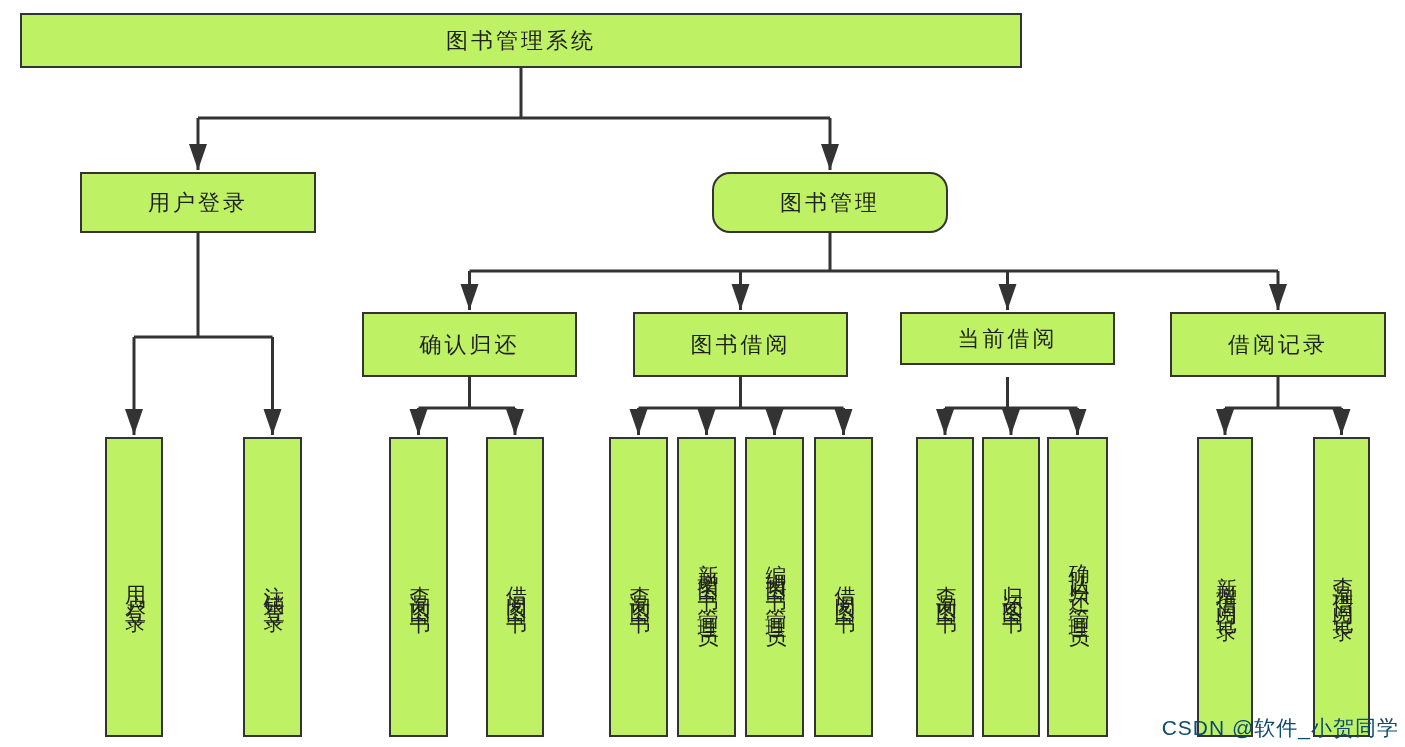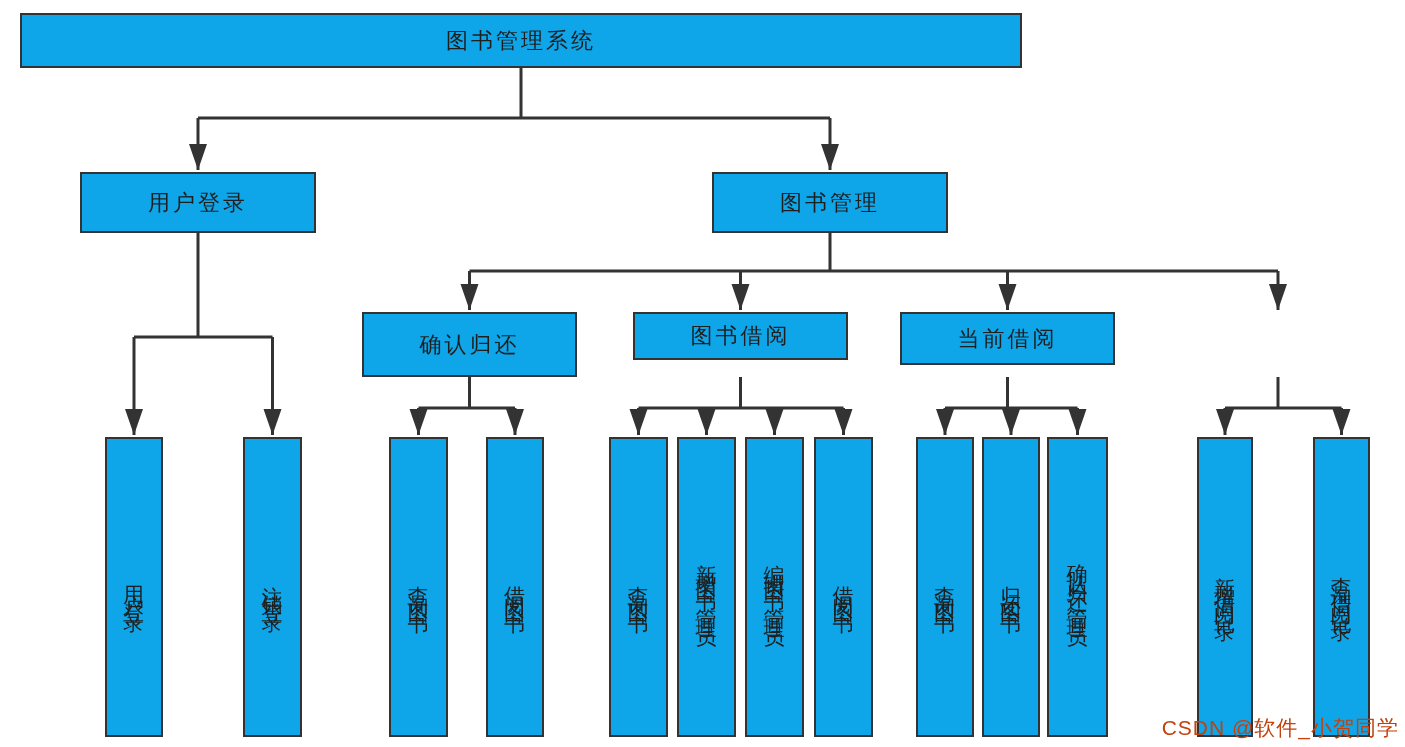--- a/index.html
+++ b/index.html
@@ -15,44 +15,45 @@
   svg.connectors {
     position: absolute;
     left: 0; top: 0;
     width: 1405px; height: 747px;
   }
   .ln { stroke: #333333; stroke-width: 3; fill: none; }
   .node {
     position: absolute;
     box-sizing: border-box;
     border: 2.5px solid #333333;
-    background: #0ea5e9;
+    background: #bef264;
     display: flex;
     align-items: center;
     justify-content: center;
+    font-family: Liberation Mono, monospace;
   }
   .hnode {
     font-size: 22px;
     letter-spacing: 3px;
     white-space: nowrap;
   }
   .vnode .vtext {
     writing-mode: vertical-rl;
     text-orientation: mixed;
     font-size: 21px;
     line-height: 1;
     letter-spacing: 9px;
   }
   .watermark {
     position: absolute;
     right: 6px;
     bottom: 5px;
     font-size: 21px;
     letter-spacing: 1px;
-    color: #c2410c;
+    color: #0c4a6e;
     white-space: nowrap;
   }
 </style>
 </head>
 <body>
 
 <div class="canvas">
 
   <svg class="connectors" viewBox="0 0 1405 747">
     <defs>
@@ -105,25 +106,26 @@
     <g>
       <path class="ln" d="M1278,377 V408 M1225,408 H1341.5"></path>
       <path class="ln" d="M1225,408 V435" marker-end="url(#arw)"></path>
       <path class="ln" d="M1341.5,408 V435" marker-end="url(#arw)"></path>
     </g>
   </svg>
 
   <div class="node hnode" style="left:20px; top:13px; width:1002px; height:55px;">图书管理系统</div>
 
   <div class="node hnode" style="left:80px; top:172px; width:236px; height:61px;">用户登录</div>
-  <div class="node hnode" style="left:712px; top:172px; width:236px; height:61px;">图书管理</div>
+  <div class="node hnode" style="left:712px; top:172px; width:236px; height:61px;border-radius:18px;">图书管理</div>
 
   <div class="node hnode" style="left:362px; top:312px; width:215px; height:65px;">确认归还</div>
-  <div class="node hnode" style="left:633px; top:312px; width:215px; height:48px;">图书借阅</div>
+  <div class="node hnode" style="left:633px; top:312px; width:215px; height:65px;">图书借阅</div>
   <div class="node hnode" style="left:900px; top:312px; width:215px; height:53px;">当前借阅</div>
+  <div class="node hnode" style="left:1170px; top:312px; width:216px; height:65px;">借阅记录</div>
 
   <div class="node vnode" style="left:105px; top:437px; width:58px; height:300px;">
     <span class="vtext">用户登录</span>
   </div>
   <div class="node vnode" style="left:243px; top:437px; width:59px; height:300px;">
     <span class="vtext">注销登录</span>
   </div>
 
   <div class="node vnode" style="left:389px; top:437px; width:59px; height:300px;">
     <span class="vtext">查询图书</span>

